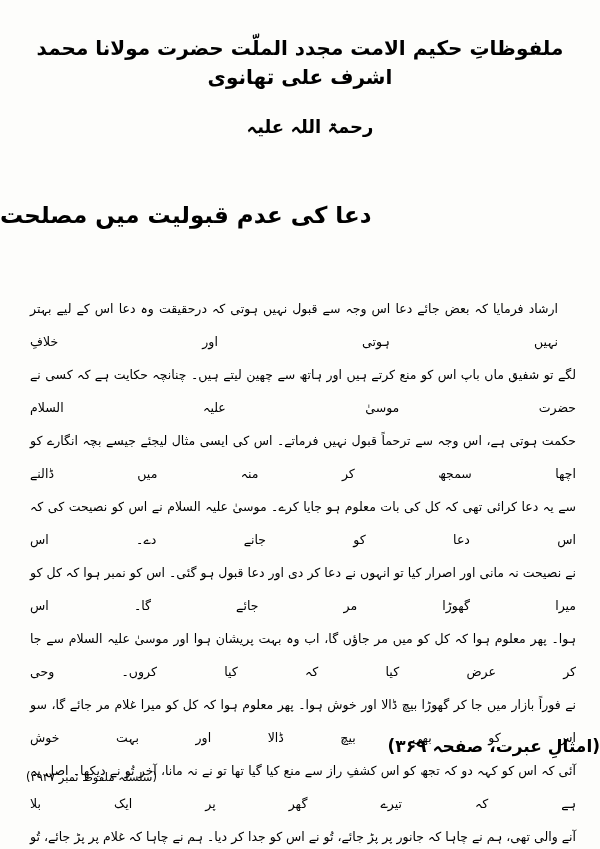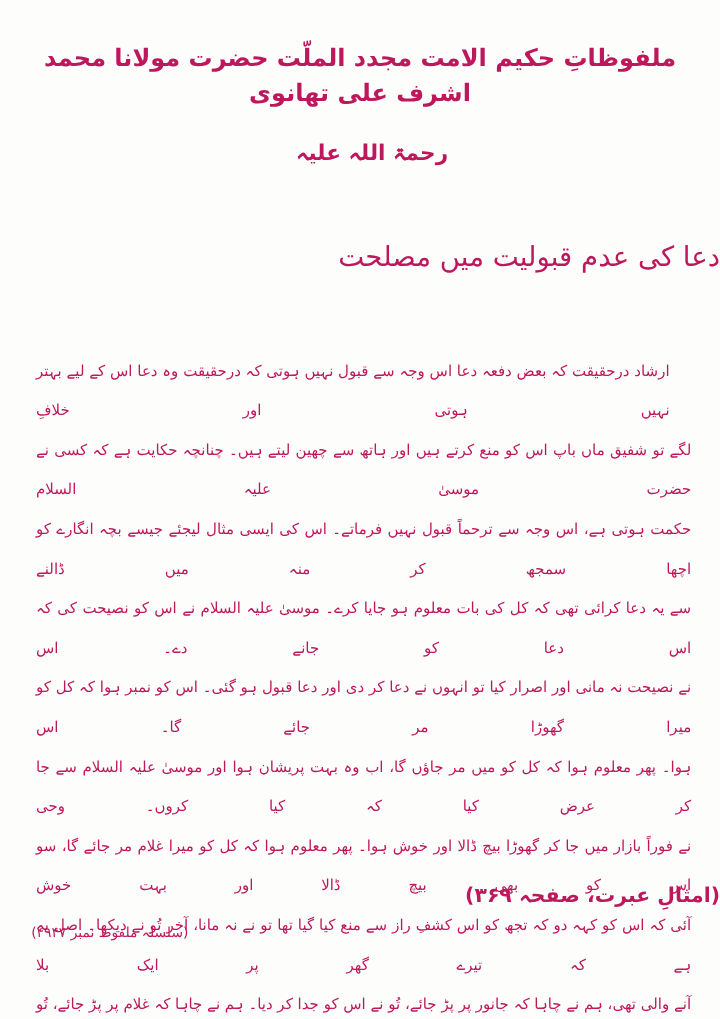--- a/index.html
+++ b/index.html
@@ -6,21 +6,21 @@
     margin: 0;
     padding: 0;
     background: #ffffff;
   }
   .page {
     position: relative;
     width: 600px;
     height: 849px;
     box-sizing: border-box;
     background: #fdfdfb;
-    color: #be185d;
+    color: #000000;
     font-family: "DejaVu Sans", sans-serif;
     direction: rtl;
     overflow: hidden;
   }
   .title {
     position: absolute;
     top: 34px;
     right: 24px;
     left: 24px;
     text-align: center;
@@ -36,23 +36,23 @@
     text-align: center;
     font-size: 18px;
     font-weight: bold;
     padding-left: 20px;
   }
   .heading {
     position: absolute;
     top: 202px;
     right: 0;
     left: 0;
-    text-align: right;
+    text-align: left;
     font-size: 23px;
-    font-weight: normal;
+    font-weight: bold;
   }
   .body-text {
     position: absolute;
     top: 292px;
     right: 24px;
     left: 30px;
     font-size: 12.5px;
     line-height: 33px;
   }
   .body-line {
@@ -84,21 +84,21 @@
 
 <div class="page">
 
   <div class="title">ملفوظاتِ حکیم الامت مجدد الملّت حضرت مولانا محمد اشرف علی تھانوی</div>
 
   <div class="honorific">رحمۃ اللہ علیہ</div>
 
   <div class="heading">دعا کی عدم قبولیت میں مصلحت</div>
 
   <div class="body-text">
-    <div class="body-line first">ارشاد درحقیقت کہ بعض دفعہ دعا اس وجہ سے قبول نہیں ہوتی کہ درحقیقت وہ دعا اس کے لیے بہتر نہیں ہوتی اور خلافِ</div>
+    <div class="body-line first">ارشاد فرمایا کہ بعض جائے دعا اس وجہ سے قبول نہیں ہوتی کہ درحقیقت وہ دعا اس کے لیے بہتر نہیں ہوتی اور خلافِ</div>
     <div class="body-line">لگے تو شفیق ماں باپ اس کو منع کرتے ہیں اور ہاتھ سے چھین لیتے ہیں۔ چنانچہ حکایت ہے کہ کسی نے حضرت موسیٰ علیہ السلام</div>
     <div class="body-line">حکمت ہوتی ہے، اس وجہ سے ترحماً قبول نہیں فرماتے۔ اس کی ایسی مثال لیجئے جیسے بچہ انگارے کو اچھا سمجھ کر منہ میں ڈالنے</div>
     <div class="body-line">سے یہ دعا کرائی تھی کہ کل کی بات معلوم ہو جایا کرے۔ موسیٰ علیہ السلام نے اس کو نصیحت کی کہ اس دعا کو جانے دے۔ اس</div>
     <div class="body-line">نے نصیحت نہ مانی اور اصرار کیا تو انہوں نے دعا کر دی اور دعا قبول ہو گئی۔ اس کو نمبر ہوا کہ کل کو میرا گھوڑا مر جائے گا۔ اس</div>
     <div class="body-line">ہوا۔ پھر معلوم ہوا کہ کل کو میں مر جاؤں گا، اب وہ بہت پریشان ہوا اور موسیٰ علیہ السلام سے جا کر عرض کیا کہ کیا کروں۔ وحی</div>
     <div class="body-line">نے فوراً بازار میں جا کر گھوڑا بیچ ڈالا اور خوش ہوا۔ پھر معلوم ہوا کہ کل کو میرا غلام مر جائے گا، سو اس کو بھی بیچ ڈالا اور بہت خوش</div>
     <div class="body-line">آئی کہ اس کو کہہ دو کہ تجھ کو اس کشفِ راز سے منع کیا گیا تھا تو نے نہ مانا، آخر تُو نے دیکھا۔ اصل یہ ہے کہ تیرے گھر پر ایک بلا</div>
     <div class="body-line">آنے والی تھی، ہم نے چاہا کہ جانور پر پڑ جائے، تُو نے اس کو جدا کر دیا۔ ہم نے چاہا کہ غلام پر پڑ جائے، تُو نے اس کو بھی جدا</div>
 
   </div>

